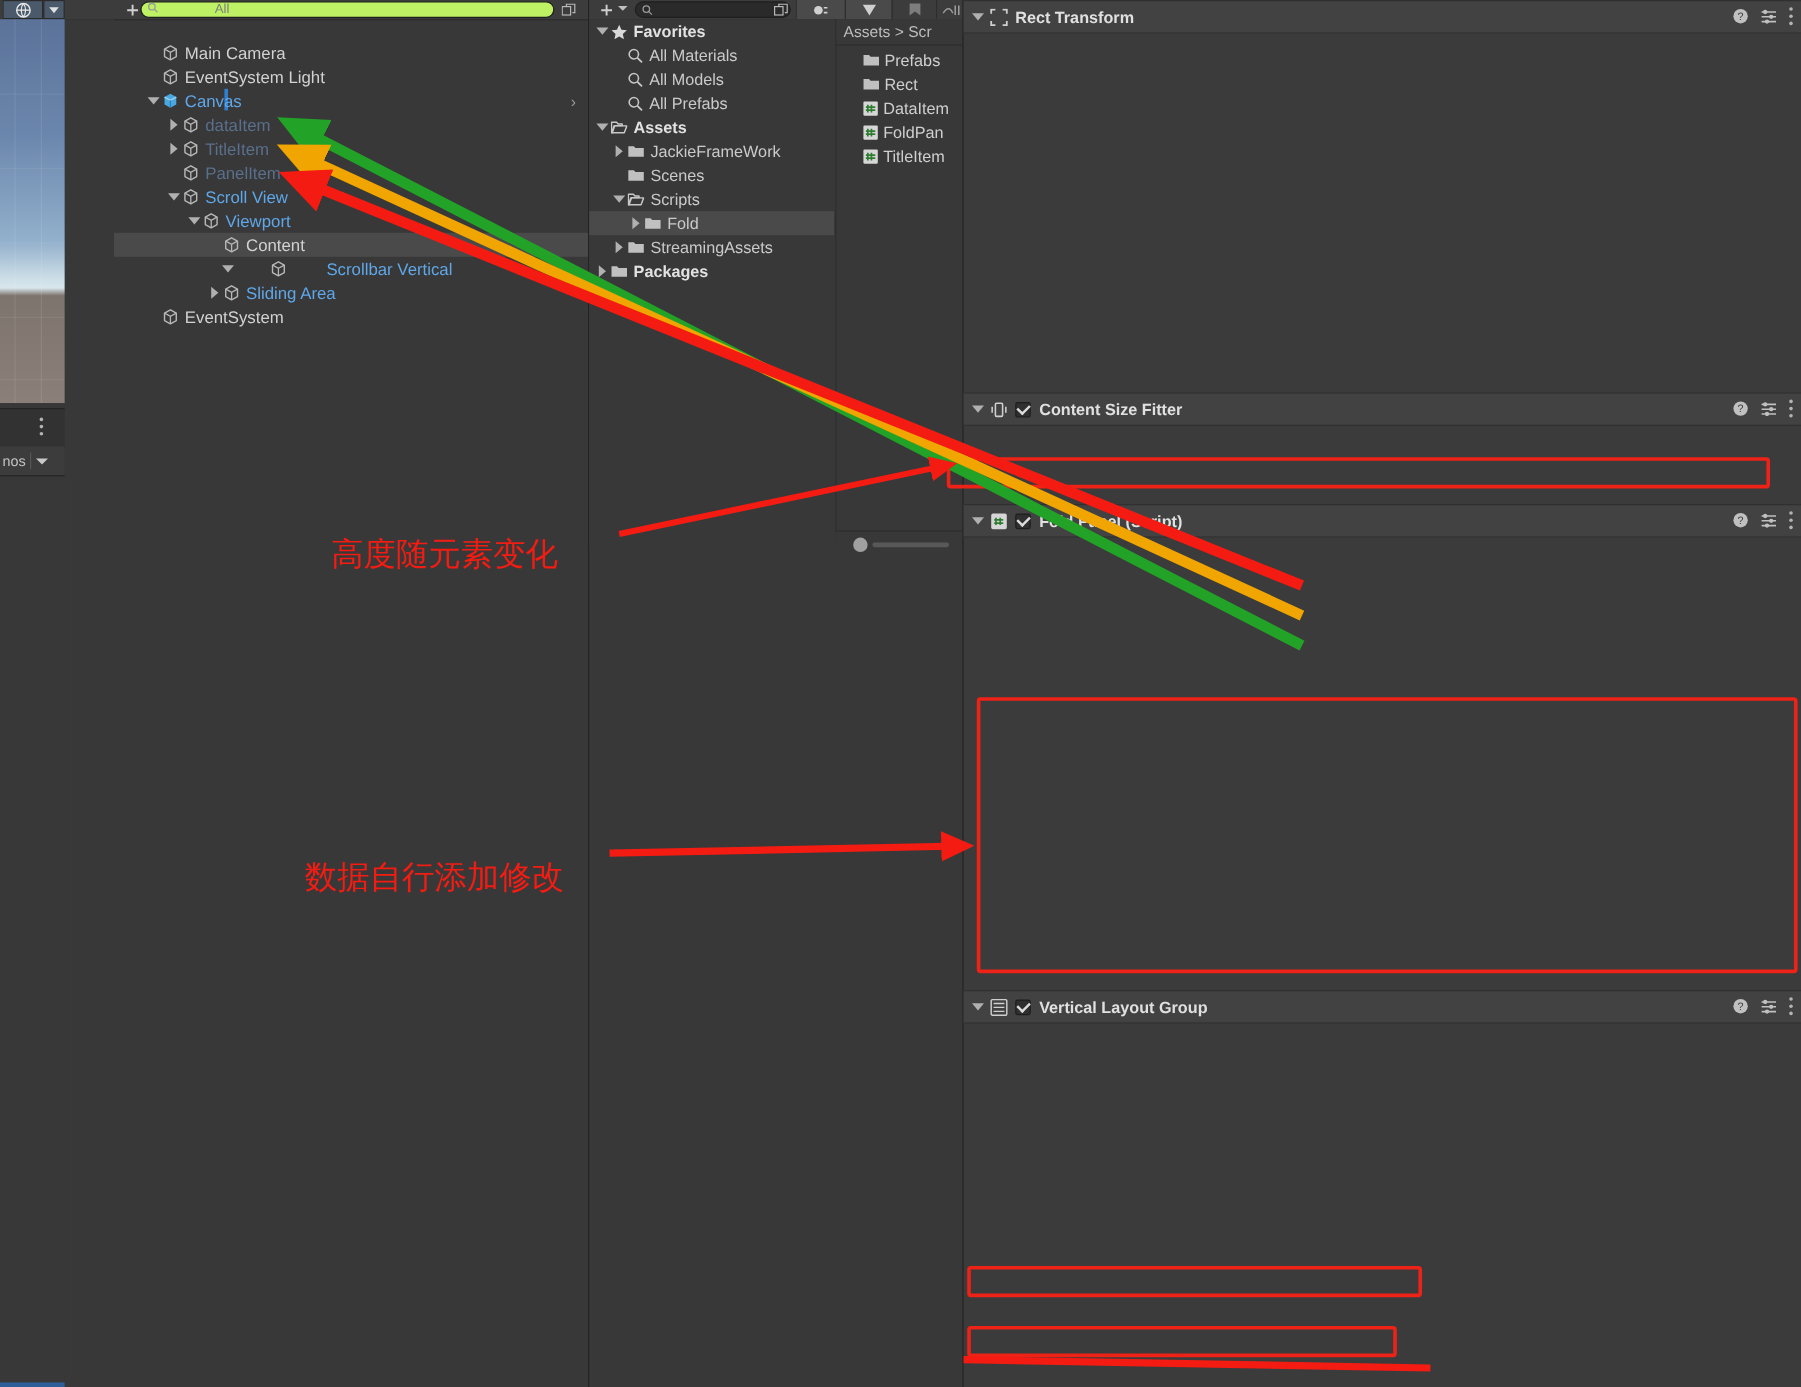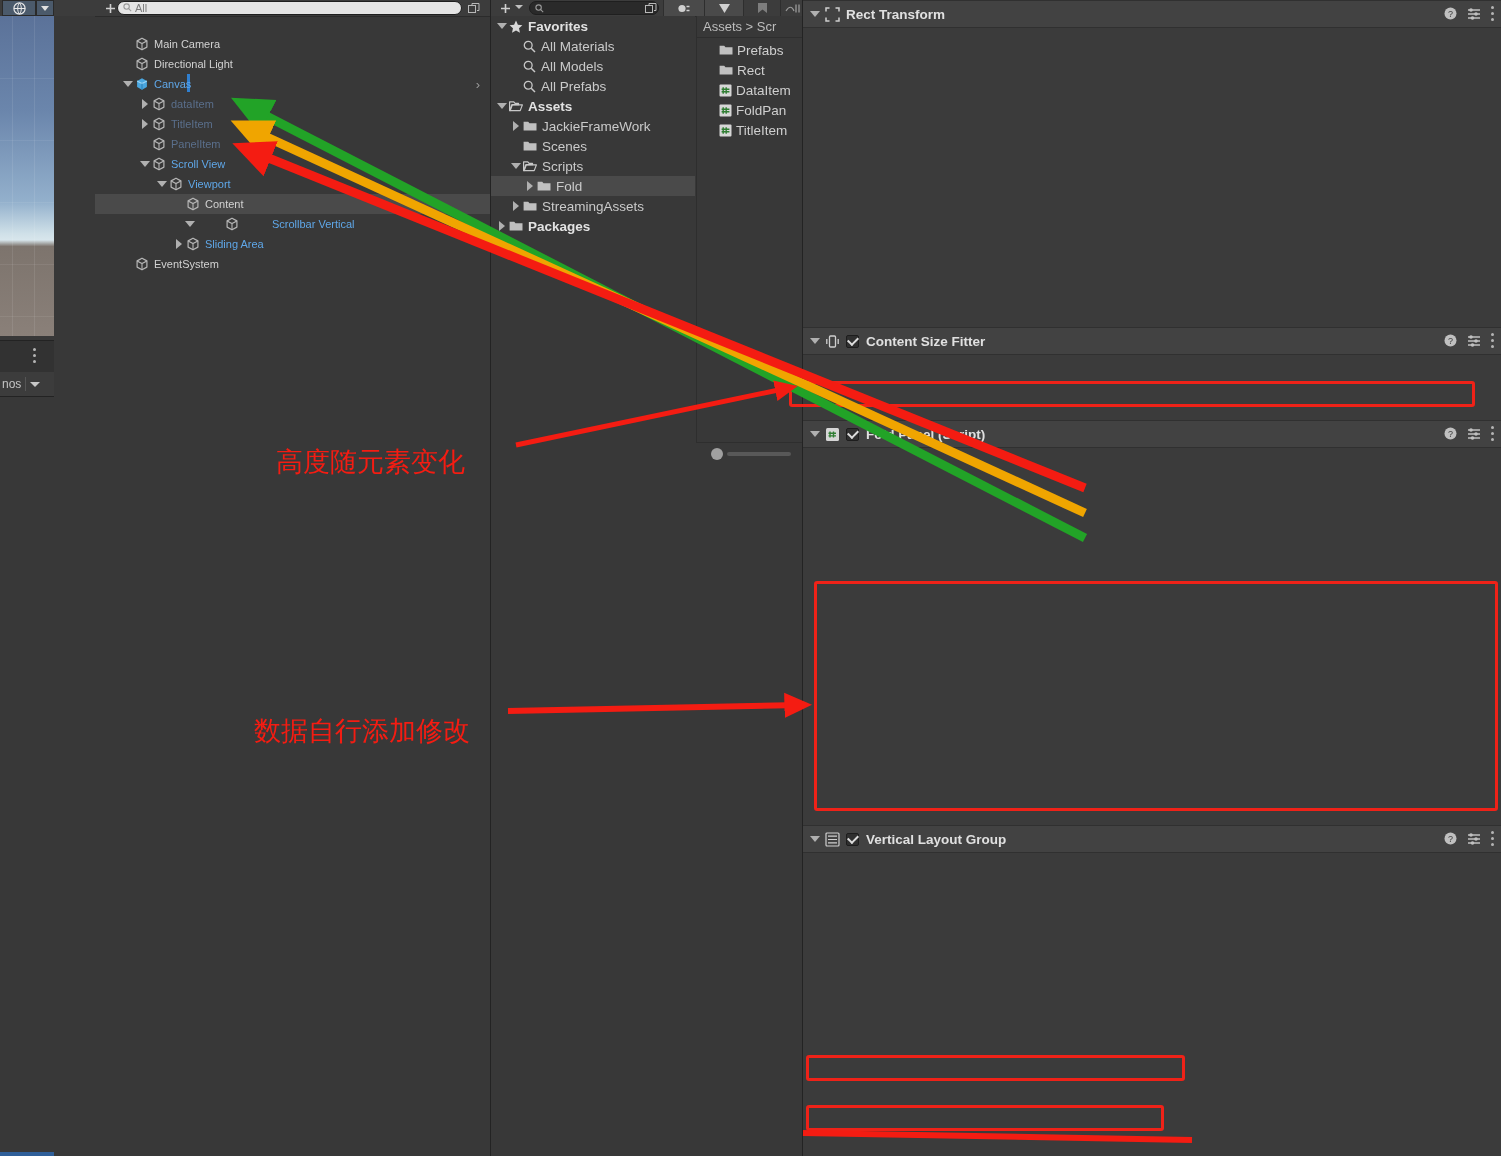--- a/index.html
+++ b/index.html
@@ -32,36 +32,36 @@
   #scene-gizmos-sep{width:1px;height:14px;background:#555;margin:0 4px;}
   #scene-gizmos-caret{width:0;height:0;border-left:5px solid transparent;border-right:5px solid transparent;border-top:5px solid #c8c8c8;}
   #scene-blue{left:0;top:1152px;width:54px;height:4px;background:#2f5f99;}
   #scene-right-fill{left:54px;top:16px;width:41px;height:1140px;background:#383838;}
 
   
   #hierarchy{left:95px;top:0;width:395px;height:1156px;background:#383838;}
   #hier-toolbar{left:0;top:0;width:395px;height:16px;background:#3c3c3c;border-bottom:1px solid #2b2b2b;}
   #hier-plus{left:4px;top:1px;width:22px;height:14px;display:flex;align-items:center;justify-content:center;}
   #hier-plus-caret{left:26px;top:5px;width:0;height:0;border-left:4px solid transparent;border-right:4px solid transparent;border-top:4px solid #c0c0c0;}
-  #hier-search{left:22px;top:1px;width:345px;height:14px;background:#e5e5e5;border-radius:7px;border:1px solid #1f1f1f;box-sizing:border-box;
-      display:flex;align-items:center;padding-left:5px;color:#7d7d7d;font-size:11px;}
+  #hier-search{left:22px;top:1px;width:345px;height:14px;background:#bef264;border-radius:7px;border:1px solid #1f1f1f;box-sizing:border-box;
+      display:flex;align-items:center;padding-left:5px;color:#7d7d7d;font-size:11px;gap:44px;}
   #hier-search-mag{margin-right:3px;}
   #hier-searchicon-right{left:370px;top:1px;width:18px;height:14px;display:flex;align-items:center;justify-content:center;}
 
   #hier-scene-row{left:0;top:12px;width:395px;height:22px;background:#3b3b3b;border-bottom:1px solid #2e2e2e;display:flex;align-items:center;}
   .tri{width:0;height:0;border-left:5px solid transparent;border-right:5px solid transparent;border-top:6px solid #b0b0b0;}
   .tri-right{width:0;height:0;border-top:5px solid transparent;border-bottom:5px solid transparent;border-left:6px solid #b0b0b0;}
   #hier-scene-tri{margin-left:7px;margin-right:6px;}
   #hier-scene-icon{margin-right:5px;display:flex;}
   #hier-scene-name{font-weight:bold;color:#dcdcdc;font-size:13.5px;}
   #hier-scene-kebab{position:absolute;right:14px;top:5px;}
   #hier-scene-kebab i{display:block;width:3px;height:3px;border-radius:50%;background:#b4b4b4;margin-bottom:3px;}
 
   .hrow{left:0;width:395px;height:20px;display:flex;align-items:center;}
-  .hrow .lbl{font-size:11px;white-space:nowrap;}
+  .hrow .lbl{font-size:14px;white-space:nowrap;}
   .hrow .cubeicon{margin-right:5px;display:flex;align-items:center;}
   .hrow .foldtri{width:12px;display:flex;align-items:center;justify-content:center;margin-right:1px;}
   .c-white{color:#d2d2d2;}
   .c-blue{color:#5fa7e8;}
   .c-dimblue{color:#5a6f8c;}
   #hier-sel-row{background:#4a4a4a;align-items:center;}
   #hier-canvas-marker{left:92px;top:74px;width:3px;height:18px;background:#2f7fd0;}
   #hier-canvas-chev{position:absolute;right:10px;top:3px;color:#9a9a9a;font-size:13px;}
 
   
@@ -205,21 +205,21 @@
       </div>
       <div class="abs hrow" style="top: 20px;">
         <span style="width:27px;flex:none;"></span>
         <span class="foldtri"></span>
         <span class="cubeicon">
           <svg width="14" height="14" viewBox="0 0 14 14">
             <path d="M7 1.2l4.9 2.7v6.2L7 12.8 2.1 10.1V3.9z" fill="none" stroke="#b6b6b6" stroke-width="1.2" stroke-linejoin="round"></path>
             <path d="M2.1 3.9L7 6.6l4.9-2.7M7 6.6v6.2" fill="none" stroke="#b6b6b6" stroke-width="1.1"></path>
           </svg>
         </span>
-        <span class="lbl c-white">Directional Light</span>
+        <span class="lbl c-white">EventSystem Light</span>
       </div>
       <div class="abs hrow" style="top: 40px;">
         <span style="width:27px;flex:none;"></span>
         <span class="foldtri">
           <span class="tri"></span>
         </span>
         <span class="cubeicon">
           <svg width="14" height="14" viewBox="0 0 14 14">
             <path d="M7 1.2l4.9 2.7v6.2L7 12.8 2.1 10.1V3.9z" fill="#4aa7e0"></path>
             <path d="M2.1 3.9L7 6.6l4.9-2.7" fill="none" stroke="#9ad4f5" stroke-width="1.1"></path>

